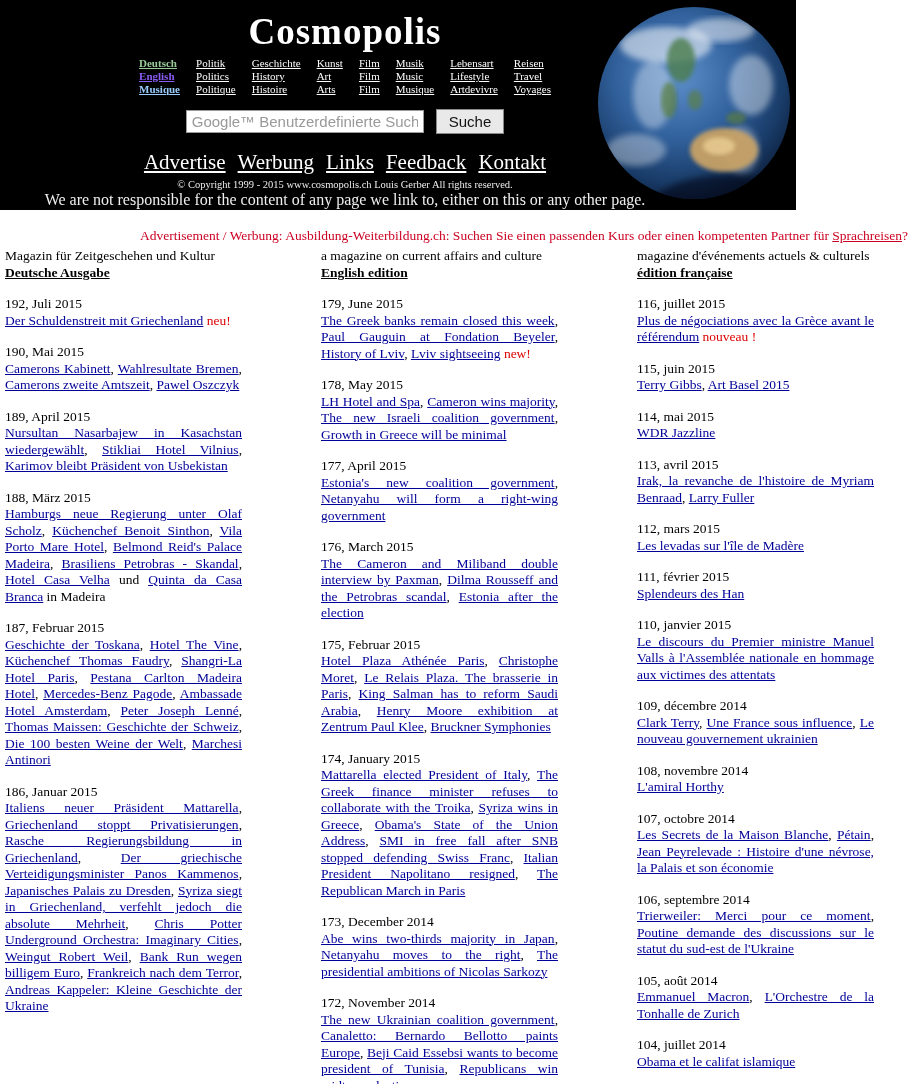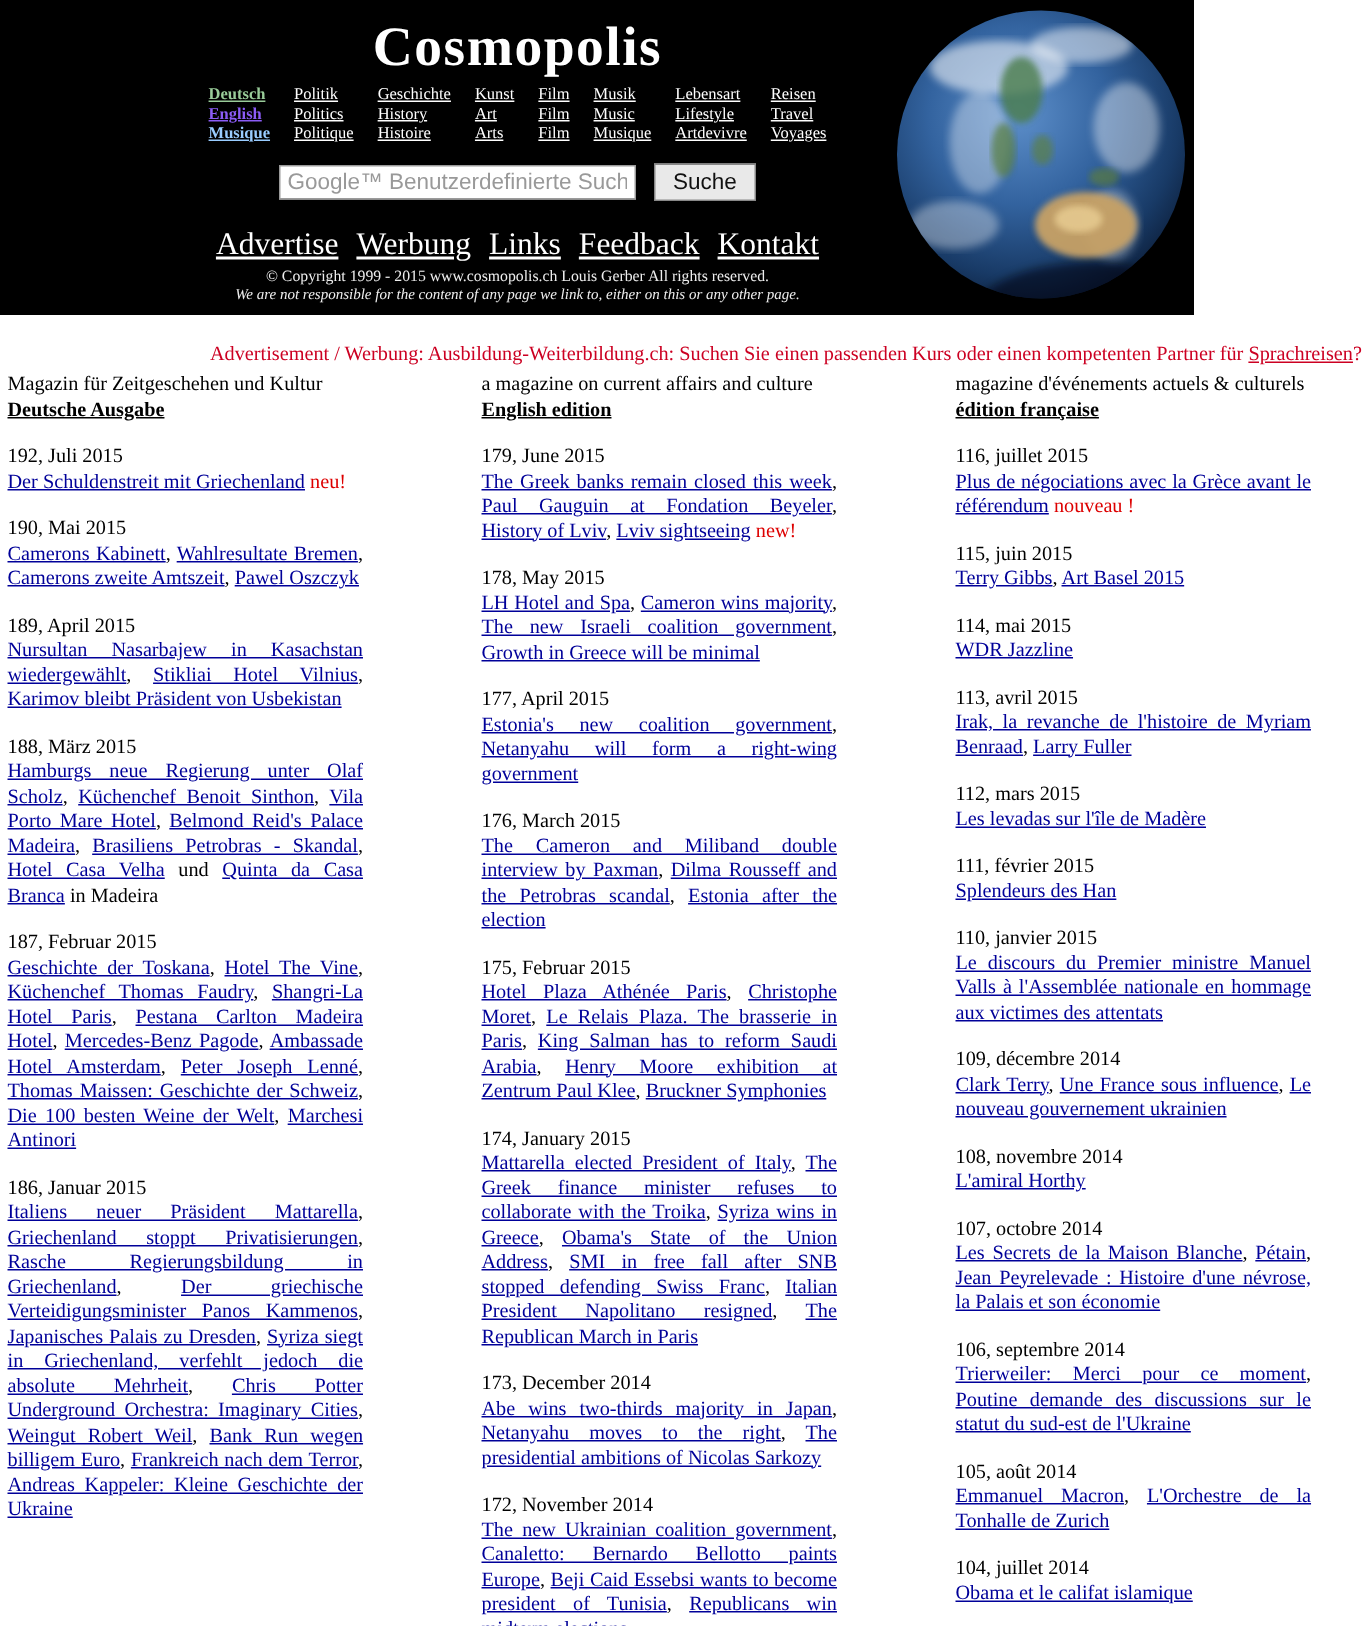--- a/index.html
+++ b/index.html
@@ -13,21 +13,21 @@
   .nav-grid { display:inline-grid; grid-template-columns:repeat(8, auto); column-gap:16px; row-gap:1px; margin-top:4px; text-align:left; }
   .nav-grid a { color:#fff; font-size:11px; text-decoration:underline; font-family:"Liberation Serif", serif; }
   .nav-lang { font-weight:bold; }
   .search-row { margin-top:14px; }
   .search-input { width:238px; height:23px; border:1px solid #9a9a9a; font-size:15px; padding:2px 5px; color:#333; font-family:"Liberation Sans", sans-serif; vertical-align:middle; }
   .search-input::placeholder { color:#999; }
   .search-btn { height:25px; margin-left:8px; padding:2px 12px; font-size:15px; background:#e9e9e9; border:1px solid #888; color:#111; font-family:"Liberation Sans", sans-serif; vertical-align:middle; }
   .hfoot-links { margin-top:16px; font-size:21px; }
   .hfoot-links a { color:#fff; text-decoration:underline; margin:0 6px; }
   .copyright { font-size:10.5px; color:#eee; margin-top:4px; font-family:"Liberation Serif", serif; }
-  .disclaimer { font-size:10px; color:#eee; margin-top:1px;font-style:italic; }
+  .disclaimer { font-size:16px; color:#eee; margin-top:1px; }
   .earth-wrap { position:absolute; right:0; top:0; width:205px; height:210px; }
 
   
   .adline { text-align:right; font-size:13.5px; margin-top:18px; margin-bottom:4px; }
   .adline, .adline a { color:#cc0022; }
   .adline a { text-decoration:underline; }
 
   
   .editions { display:flex; padding-left:5px; }
   .column { width:237px; flex:0 0 237px; font-size:13.5px; line-height:16.5px; color:#000; }

